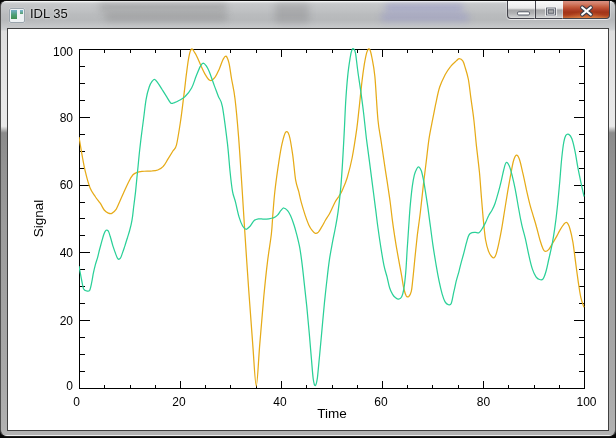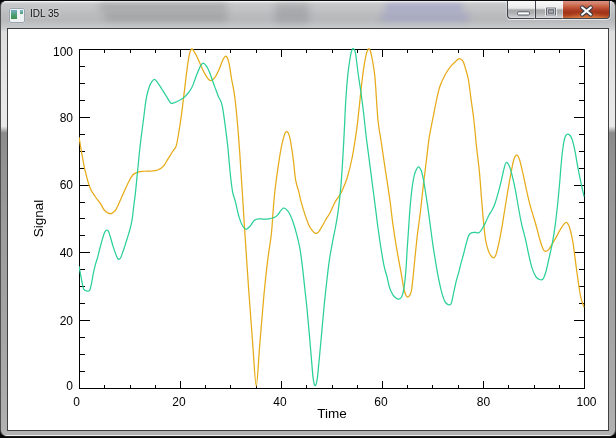--- a/index.html
+++ b/index.html
@@ -7,21 +7,21 @@
  border-top-color:#0d0d0d;border-bottom-color:#1e1e1e;border-radius:6px 6px 7px 7px;
  background:linear-gradient(180deg,#ffffff 0%,#cdcfd1 0.45%,#c6c8ca 0.8%,#c2c4c6 1.4%,
   #bec0c2 2.5%,#babcbe 3%,#b7b9bb 4.4%,#bfc1c3 5.3%,#c6c8ca 6%,#caccce 6.44%,#dddddd 7%,
   #e7e7e7 22%,#e9e9e9 28.8%,#8b8b8b 30.3%,#939393 38%,#9c9c9c 52%,#a3a3a3 70%,
   #aaaaaa 88%,#b0b0b0 97%,#b3b3b3 100%);overflow:hidden}
 #hl{position:absolute;left:2px;right:2px;bottom:0px;height:1px;background:rgba(255,255,255,.75);border-radius:2px}
 .smudge{position:absolute;filter:blur(3.5px);border-radius:3px}
 #client{position:absolute;left:6px;top:27px;width:600px;height:401px;background:#fff;
  border:1px solid #404040;border-radius:0}
 #title{position:absolute;left:29px;top:3px;width:120px;height:20px;line-height:20px;
- font-size:10px;color:#0e0e0e;text-shadow:0 0 3px rgba(255,255,255,.9)}
+ font-size:13px;color:#0e0e0e;text-shadow:0 0 3px rgba(255,255,255,.9)}
 #icon{position:absolute;left:8px;top:7px;width:14px;height:13px;background:#eef2f4;
  border:1px solid #9aa4ac;border-radius:2px;box-shadow:0 0 1px rgba(255,255,255,.8)}
 #icon .pl{position:absolute;left:1px;top:1px;width:6px;height:9px;
  background:linear-gradient(180deg,#74aec6 0%,#4f9f78 52%,#3f8f50 100%)}
 #icon .pr{position:absolute;right:1px;top:1px;width:3px;height:4px;
  background:linear-gradient(180deg,#79b6d6 0%,#58a06c 100%)}
 #btns{position:absolute;left:506px;top:-1px;width:103px;height:20px}
 .cb{position:absolute;top:0;height:19px;border:1px solid #42424a;box-sizing:border-box;box-shadow:0 1px 0 rgba(255,255,255,.45),1px 1px 0 rgba(255,255,255,.25),-1px 1px 0 rgba(255,255,255,.25)}
 #bmin{left:0;width:29px;border-radius:0 0 0 4px;border-right:none;
  background:linear-gradient(180deg,#fbfbfb 0%,#ececec 38%,#d8d8d8 47%,#a5a6a8 52%,#b0b1b3 72%,#c9cbcc 92%,#dadcdd 100%)}

